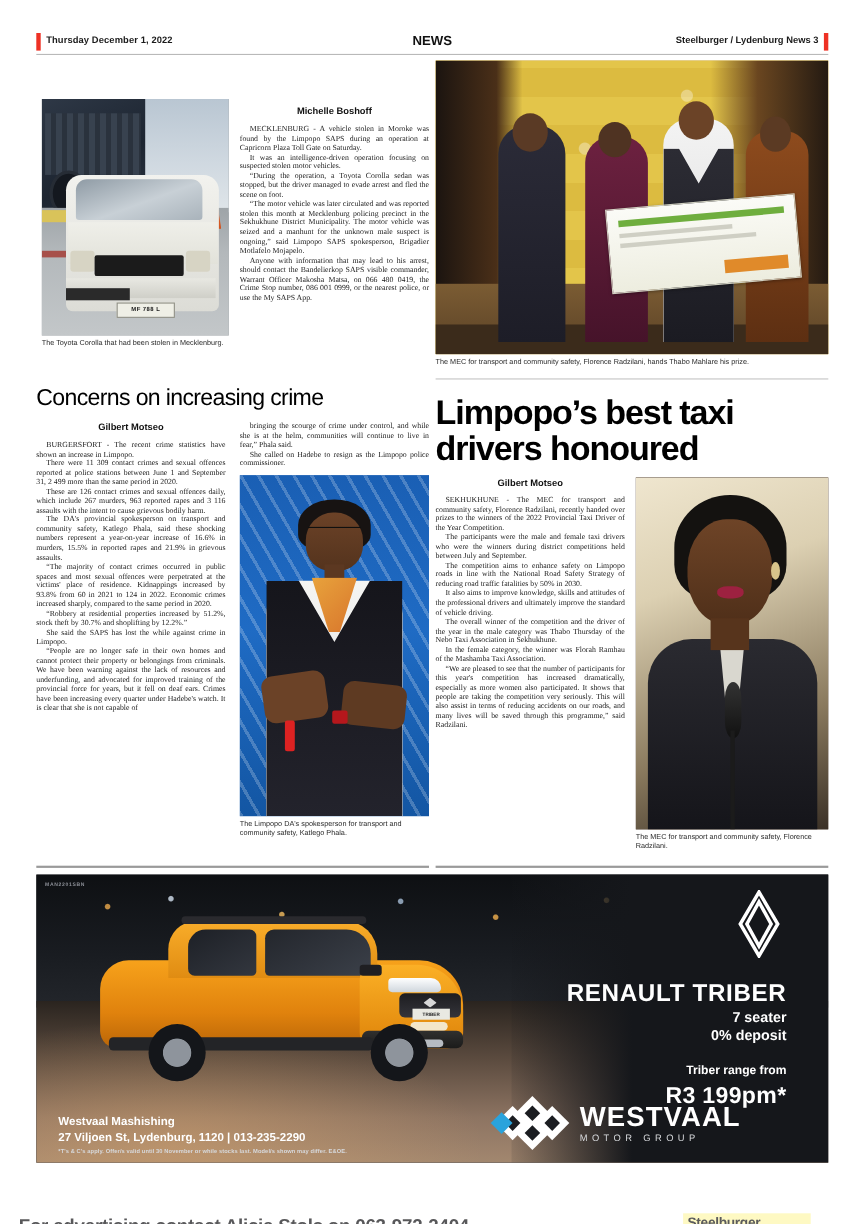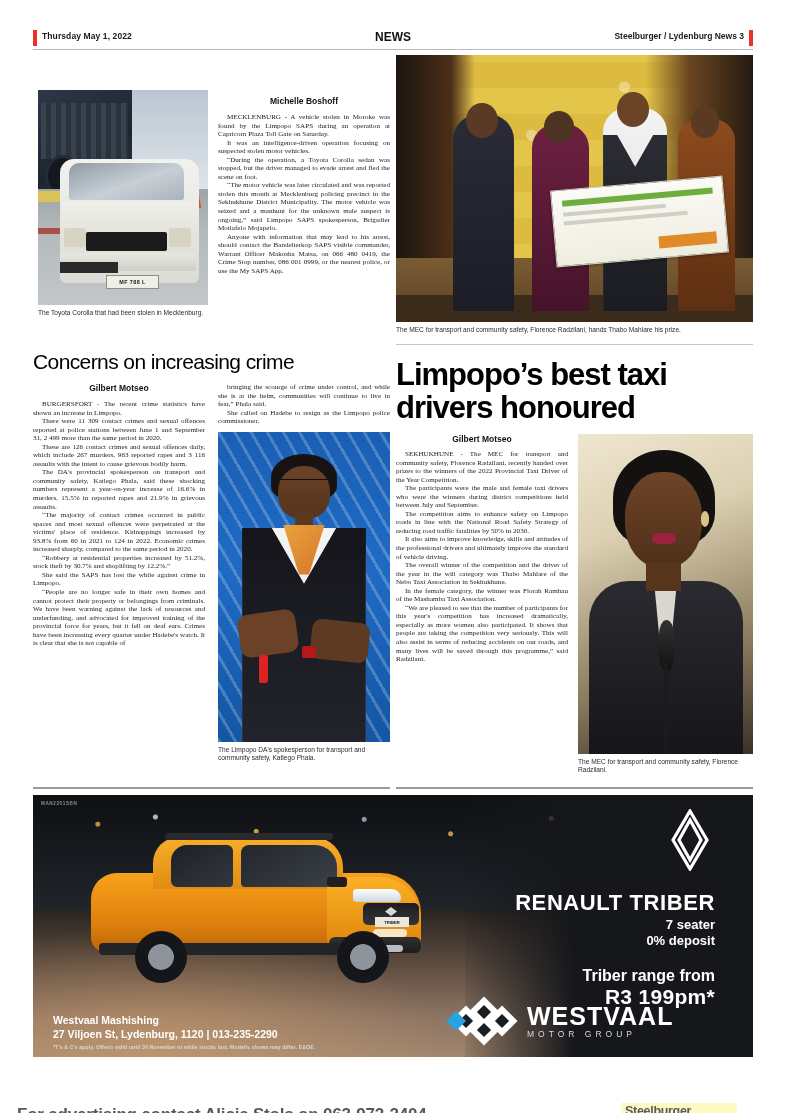--- a/index.html
+++ b/index.html
@@ -246,21 +246,21 @@
 
   
   .renault-logo{position:absolute;right:40px;top:14px;width:46px;height:62px;}
   .ad-title{position:absolute;right:38px;top:95px;font-family:"Liberation Sans",sans-serif;
      font-size:22px;font-weight:700;color:#fff;letter-spacing:.6px;text-align:right;}
   .ad-sub1{position:absolute;right:38px;top:122px;font-family:"Liberation Sans",sans-serif;
      font-size:13px;font-weight:700;color:#fff;text-align:right;}
   .ad-sub2{position:absolute;right:38px;top:138px;font-family:"Liberation Sans",sans-serif;
      font-size:13px;font-weight:700;color:#fff;text-align:right;}
   .ad-range{position:absolute;right:38px;top:172px;font-family:"Liberation Sans",sans-serif;
-     font-size:16px;font-weight:700;color:#fff;text-align:right;}
+     font-size:11px;font-weight:700;color:#fff;text-align:right;}
   .ad-price{position:absolute;right:38px;top:190px;font-family:"Liberation Sans",sans-serif;
      font-size:21px;font-weight:700;color:#fff;text-align:right;letter-spacing:.3px;}
   .ad-dealer{position:absolute;left:20px;top:219px;font-family:"Liberation Sans",sans-serif;
      font-size:10.5px;font-weight:700;color:#fff;}
   .ad-addr{position:absolute;left:20px;top:233px;font-family:"Liberation Sans",sans-serif;
      font-size:10.5px;font-weight:700;color:#fff;}
   .ad-terms{position:absolute;left:20px;top:249px;font-family:"Liberation Sans",sans-serif;
      font-size:5.2px;font-weight:600;color:#d7d9dc;letter-spacing:.1px;}
 
   .wv{position:absolute;right:16px;bottom:8px;width:290px;height:56px;display:flex;align-items:center;}
@@ -296,21 +296,21 @@
      border:1px solid #8d8d90;background:#dcdcdc;}
 </style>
 </head>
 <body>
 
 <div class="page">
 
   <div class="masthead">
     <div class="mast-tick left"></div>
     <div class="mast-tick right"></div>
-    <div class="mast-date">Thursday May 1, 2022</div>
+    <div class="mast-date">Thursday December 1, 2022</div>
     <div class="mast-center">NEWS</div>
     <div class="mast-right">Steelburger / Lydenburg News 3</div>
     <div class="mast-rule"></div>
   </div>
 
 
   <div class="a1-photo">
     <div class="ph1-sky"></div>
     <div class="ph1-truck"></div>
     <div class="ph1-truckrib"></div>
@@ -410,21 +410,21 @@
     <div>Limpopo’s best taxi</div>
     <div>drivers honoured</div>
   </div>
   <div class="a4-byline byline">Gilbert Motseo</div>
 
   <div class="a4-col body-col">
     <p>SEKHUKHUNE - The MEC for transport and community safety, Florence Radzilani, recently handed over prizes to the winners of the 2022 Provincial Taxi Driver of the Year Competition.</p>
     <p>The participants were the male and female taxi drivers who were the winners during district competitions held between July and September.</p>
     <p>The competition aims to enhance safety on Limpopo roads in line with the National Road Safety Strategy of reducing road traffic fatalities by 50% in 2030.</p>
     <p>It also aims to improve knowledge, skills and attitudes of the professional drivers and ultimately improve the standard of vehicle driving.</p>
-    <p>The overall winner of the competition and the driver of the year in the will category was Thabo Mahlare of the Nebo Taxi Association in Sekhukhune.</p>
+    <p>The overall winner of the competition and the driver of the year in the male category was Thabo Thursday of the Nebo Taxi Association in Sekhukhune.</p>
     <p>In the female category, the winner was Florah Ramhau of the Mashamba Taxi Association.</p>
     <p>“We are pleased to see that the number of participants for this year's competition has increased dramatically, especially as more women also participated. It shows that people are taking the competition very seriously. This will also assist in terms of reducing accidents on our roads, and many lives will be saved through this programme,” said Radzilani.</p>
   </div>
 
   <div class="a4-photo">
     <div class="mec-bg"></div>
     <div class="mec-body"></div>
     <div class="mec-shirt"></div>
     <div class="mec-hair"></div>
     <div class="mec-face"></div>

